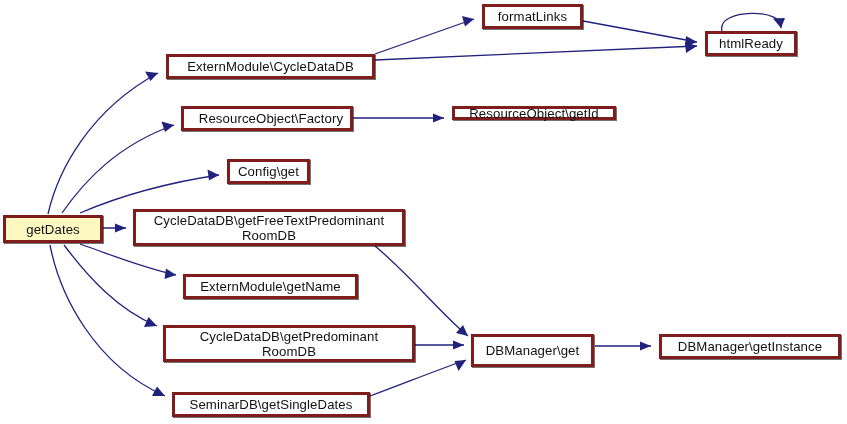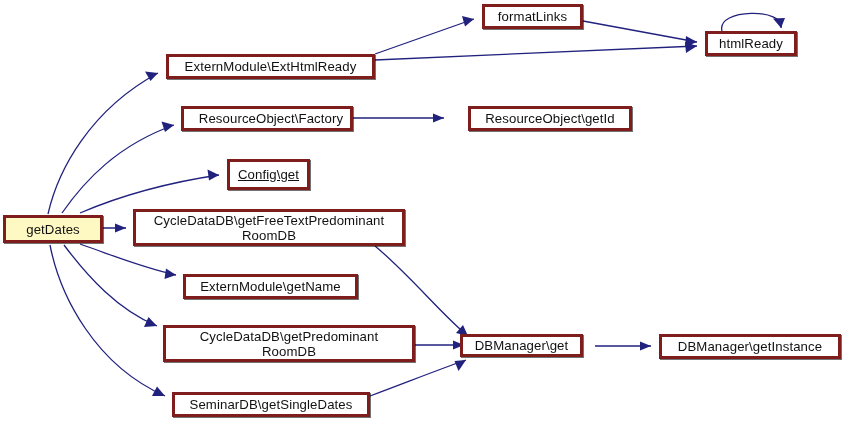--- a/index.html
+++ b/index.html
@@ -122,28 +122,28 @@
         <path class="edge-path" d="M 370 396 C 405 383, 440 369, 466 360" stroke="#21217e"></path>
         <path class="edge-head" d="M 466 360 l -11.5 1 l 4 10 z" fill="#21217e"></path>
       </g>
       <g>
         <path class="edge-path" d="M 595 346 L 651 346" stroke="#21217e"></path>
         <path class="edge-head" d="M 651 346 l -11 -4.5 l 0 9 z" fill="#21217e"></path>
       </g>
     </svg>
   <div id="node-layer">
       <div class="node-box highlight" style="left: 3px; top: 215px; width: 100px; height: 28px; background: #fef9c3;"><span class="node-label">getDates</span></div>
-      <div class="node-box" style="left: 166px; top: 54px; width: 209px; height: 25px;"><span class="node-label">ExternModule\ExtHtmlReady</span></div>
+      <div class="node-box" style="left: 166px; top: 54px; width: 209px; height: 25px;"><span class="node-label">ExternModule\CycleDataDB</span></div>
       <div class="node-box" style="left: 181px; top: 106px; width: 172px; height: 25px; padding-left: 8px;"><span class="node-label">ResourceObject\Factory</span></div>
-      <div class="node-box" style="left: 227px; top: 159px; width: 83px; height: 31px; text-decoration: underline;"><span class="node-label">Config\get</span></div>
+      <div class="node-box" style="left: 227px; top: 159px; width: 83px; height: 25px;"><span class="node-label">Config\get</span></div>
       <div class="node-box" style="left: 133px; top: 209px; width: 272px; height: 37px;"><span class="node-label">CycleDataDB\getFreeTextPredominant
 RoomDB</span></div>
       <div class="node-box" style="left: 183px; top: 274px; width: 175px; height: 25px; justify-content: center;"><span class="node-label">ExternModule\getName</span></div>
       <div class="node-box" style="left: 163px; top: 325px; width: 252px; height: 37px;"><span class="node-label">CycleDataDB\getPredominant
 RoomDB</span></div>
       <div class="node-box" style="left: 172px; top: 392px; width: 198px; height: 25px;"><span class="node-label">SeminarDB\getSingleDates</span></div>
       <div class="node-box" style="left: 482px; top: 4px; width: 101px; height: 25px;"><span class="node-label">formatLinks</span></div>
       <div class="node-box" style="left: 705px; top: 31px; width: 92px; height: 25px;"><span class="node-label">htmlReady</span></div>
-      <div class="node-box" style="left: 468px; top: 106px; width: 164px; height: 25px;"><span class="node-label">ResourceObject\getId</span></div>
-      <div class="node-box" style="left: 460px; top: 334px; width: 123px; height: 23px;"><span class="node-label">DBManager\get</span></div>
+      <div class="node-box" style="left: 452px; top: 106px; width: 164px; height: 14px;"><span class="node-label">ResourceObject\getId</span></div>
+      <div class="node-box" style="left: 471px; top: 334px; width: 123px; height: 33px;"><span class="node-label">DBManager\get</span></div>
       <div class="node-box" style="left: 659px; top: 334px; width: 182px; height: 25px;"><span class="node-label">DBManager\getInstance</span></div>
     </div>
 </div>
 
 </body></html>

